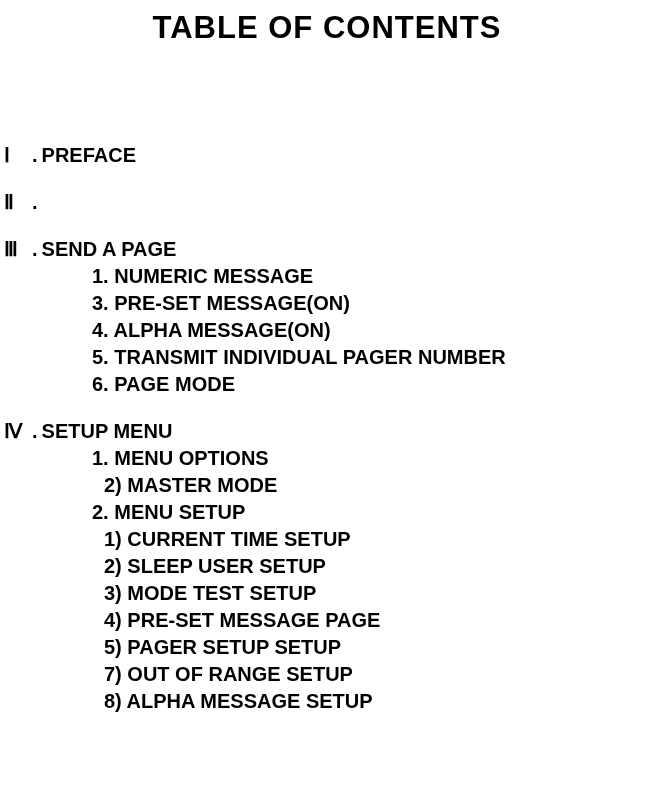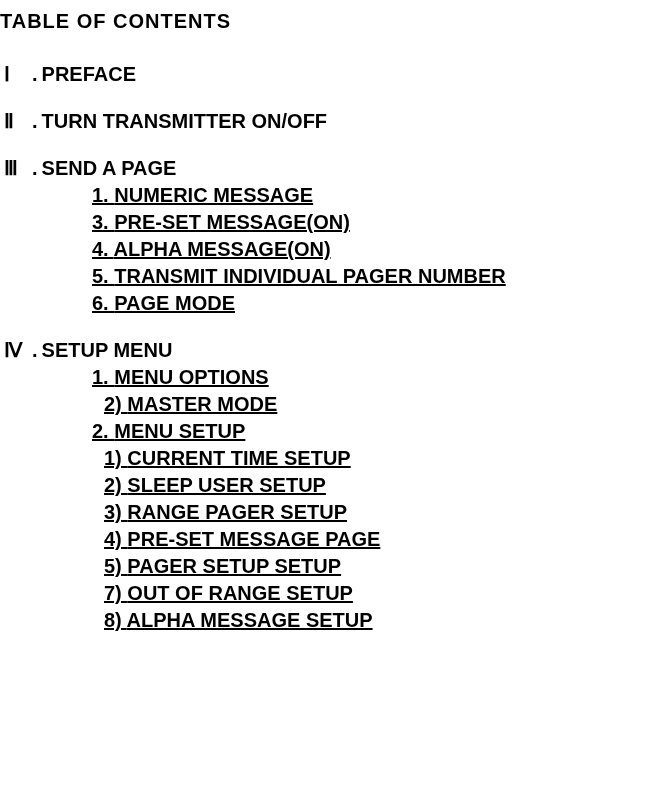--- a/index.html
+++ b/index.html
@@ -10,24 +10,24 @@
     body {
       font-family: Arial, Helvetica, sans-serif;
       font-weight: bold;
       background: #ffffff;
       color: #000000;
       width: 654px;
       height: 791px;
       padding: 10px 0 0 0;
     }
     .title {
-      text-align: left;
-      font-size: 20px;
+      text-align: center;
+      font-size: 31px;
       letter-spacing: 1px;
-      margin-bottom: 28px;
+      margin-bottom: 96px;
     }
     .toc {
       padding-left: 4px;
       font-size: 20px;
       line-height: 1.35;
     }
     .section {
       margin-bottom: 20px;
     }
     .section-heading {
@@ -41,41 +41,39 @@
       margin: 0 4px 0 0;
     }
     .sub-list {
       padding-left: 88px;
     }
     .sub-list-inner {
       padding-left: 100px;
     }
     .sub-item, .sub-sub-item {
       display: block;
-      text-decoration: underline;
     }
   </style>
 </head>
 <body>
 
 <h1 class="title">TABLE OF CONTENTS</h1>
 
 <div class="toc" id="toc-container">
     <div class="section">
       <div class="section-heading">
         <span class="roman">Ⅰ</span>
         <span class="sep">. </span>
         <span>PREFACE</span>
       </div>
     </div>
     <div class="section">
       <div class="section-heading">
         <span class="roman">Ⅱ</span>
         <span class="sep">. </span>
-        <span>TURN TRANSMITTER ON/OFF</span>
       </div>
     </div>
     <div class="section">
       <div class="section-heading">
         <span class="roman">Ⅲ</span>
         <span class="sep">. </span>
         <span>SEND A PAGE</span>
       </div>
       <div class="sub-list">
         <span class="sub-item"><span>1. </span><span>NUMERIC MESSAGE</span></span>
@@ -108,21 +106,21 @@
       <div class="sub-list">
         <span class="sub-item"><span>2. </span><span>MENU SETUP</span></span>
       </div>
       <div class="sub-list-inner">
         <span class="sub-sub-item"><span>1) </span><span>CURRENT TIME SETUP</span></span>
       </div>
       <div class="sub-list-inner">
         <span class="sub-sub-item"><span>2) </span><span>SLEEP USER SETUP</span></span>
       </div>
       <div class="sub-list-inner">
-        <span class="sub-sub-item"><span>3) </span><span>RANGE PAGER SETUP</span></span>
+        <span class="sub-sub-item"><span>3) </span><span>MODE TEST SETUP</span></span>
       </div>
       <div class="sub-list-inner">
         <span class="sub-sub-item"><span>4) </span><span>PRE-SET MESSAGE PAGE</span></span>
       </div>
       <div class="sub-list-inner">
         <span class="sub-sub-item"><span>5) </span><span>PAGER SETUP SETUP</span></span>
       </div>
       <div class="sub-list-inner">
         <span class="sub-sub-item"><span>7) </span><span>OUT OF RANGE SETUP</span></span>
       </div>

